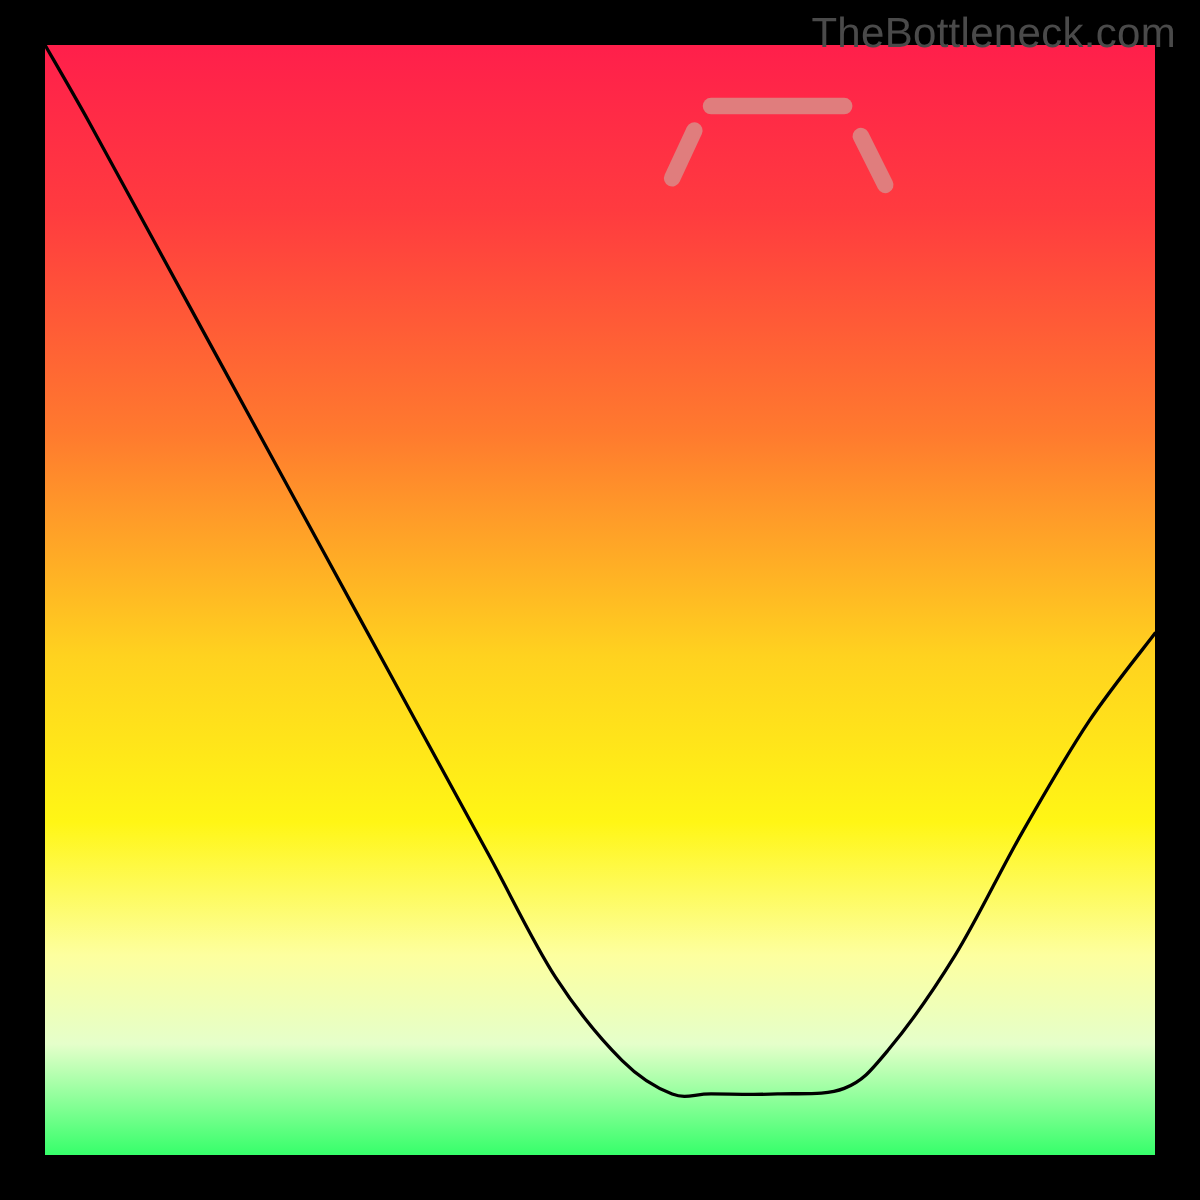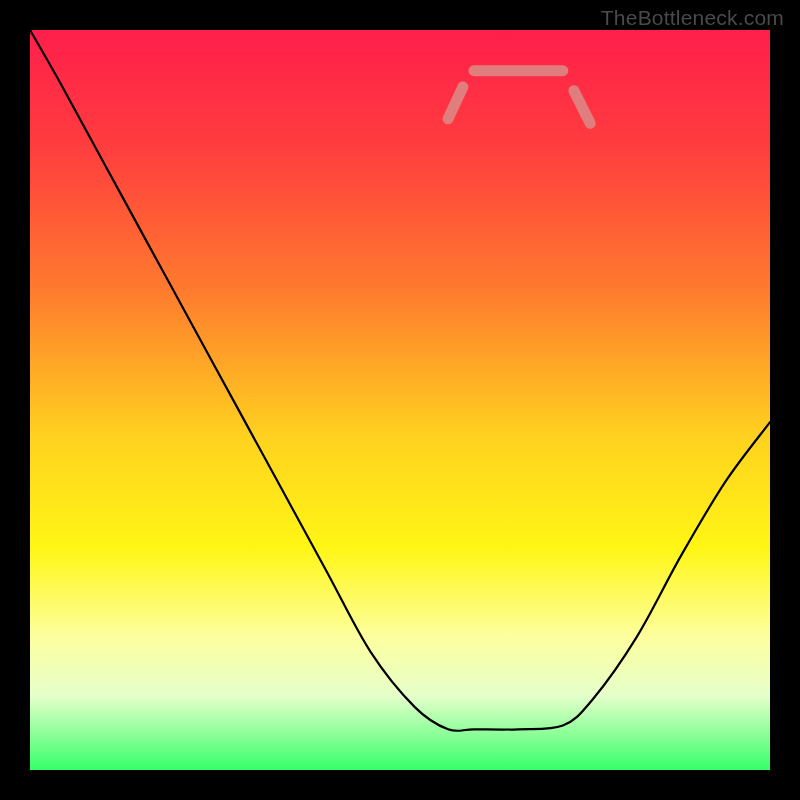--- a/index.html
+++ b/index.html
@@ -10,21 +10,21 @@
     background: #000;
     position: relative;
     font-family: Arial, Helvetica, sans-serif;
     overflow: hidden;
   }
   .watermark {
     position: absolute;
     top: 6px;
     right: 16px;
     color: #4a4a4a;
-    font-size: 21px;
+    font-size: 28px;
     font-weight: 400;
     letter-spacing: 0.2px;
     z-index: 3;
   }
   .plot {
     position: absolute;
     left: 30px;
     top: 30px;
     width: 740px;
     height: 740px;

